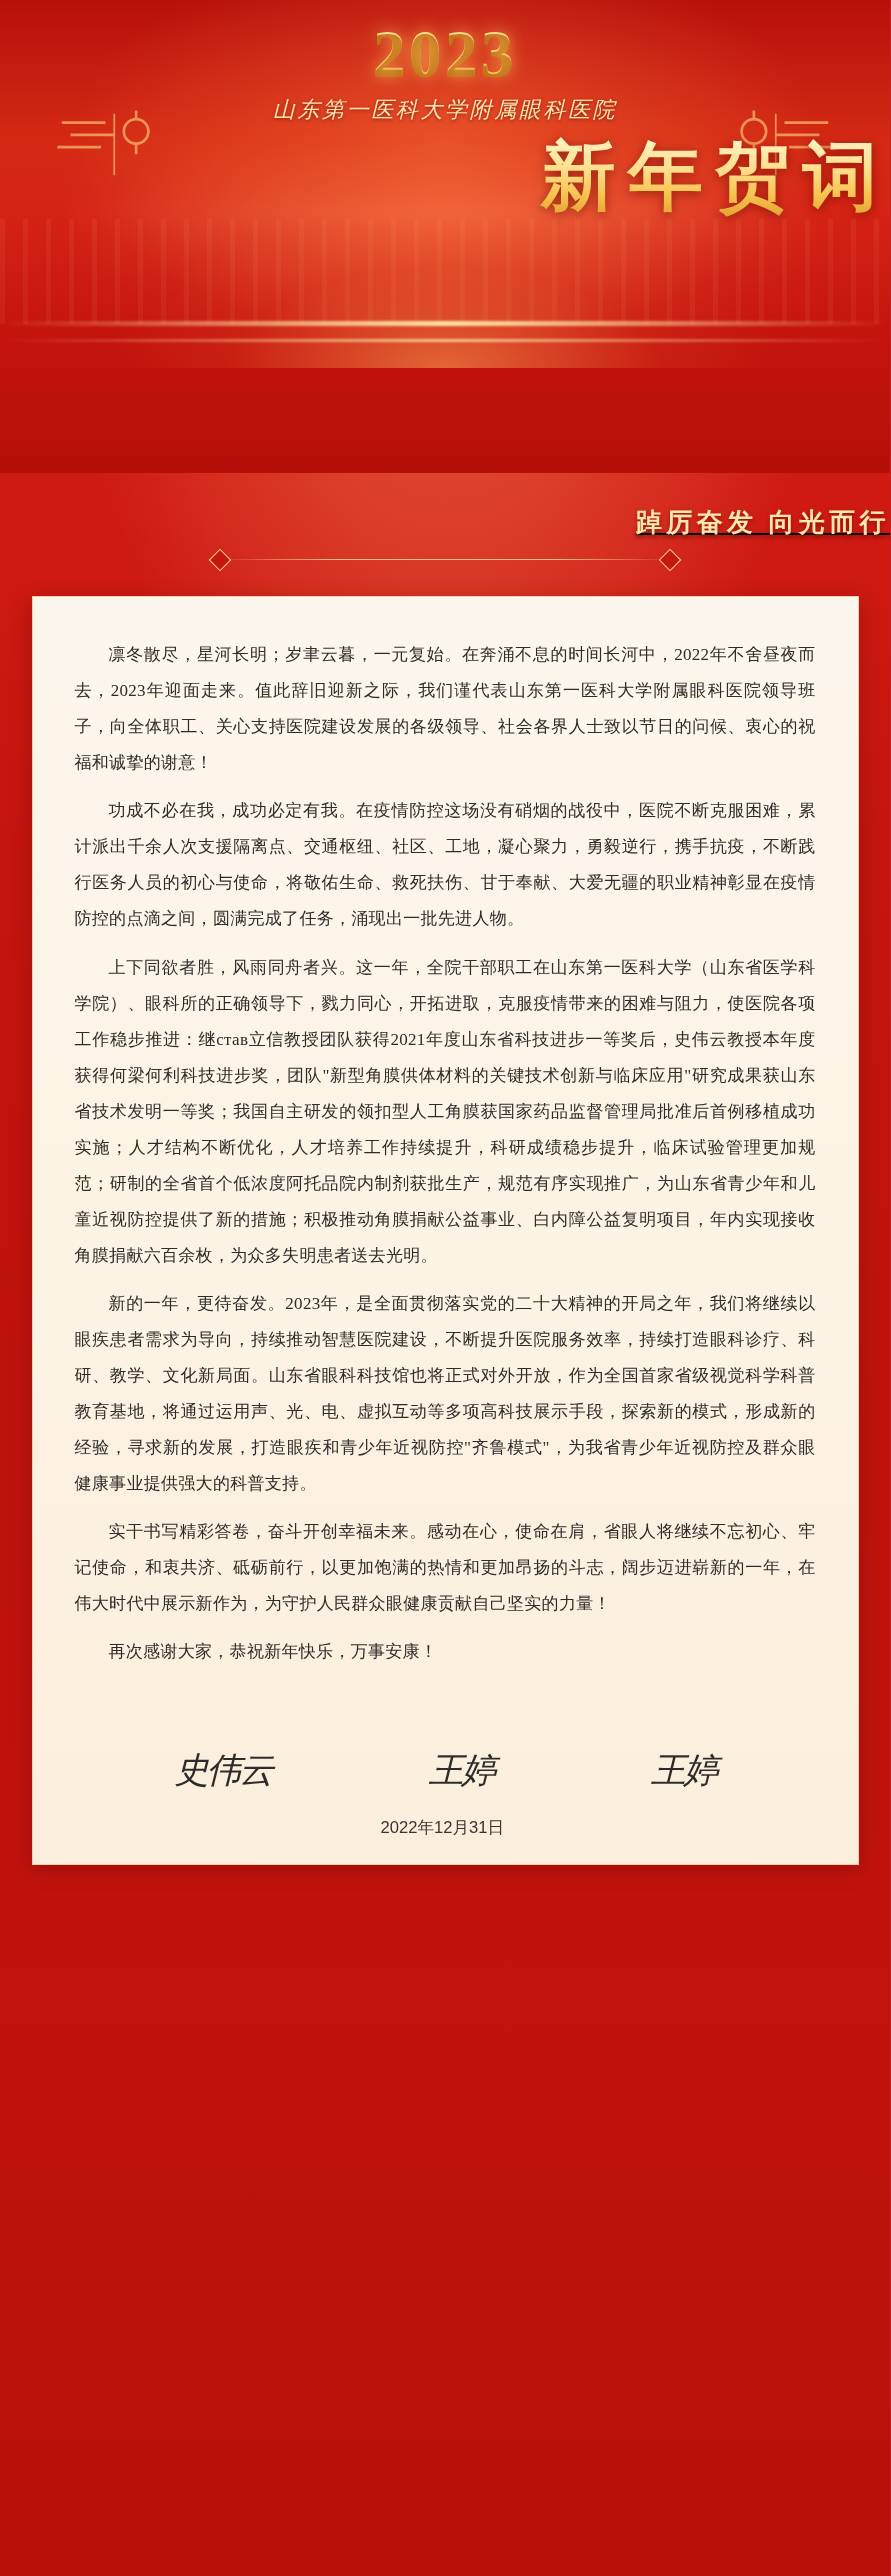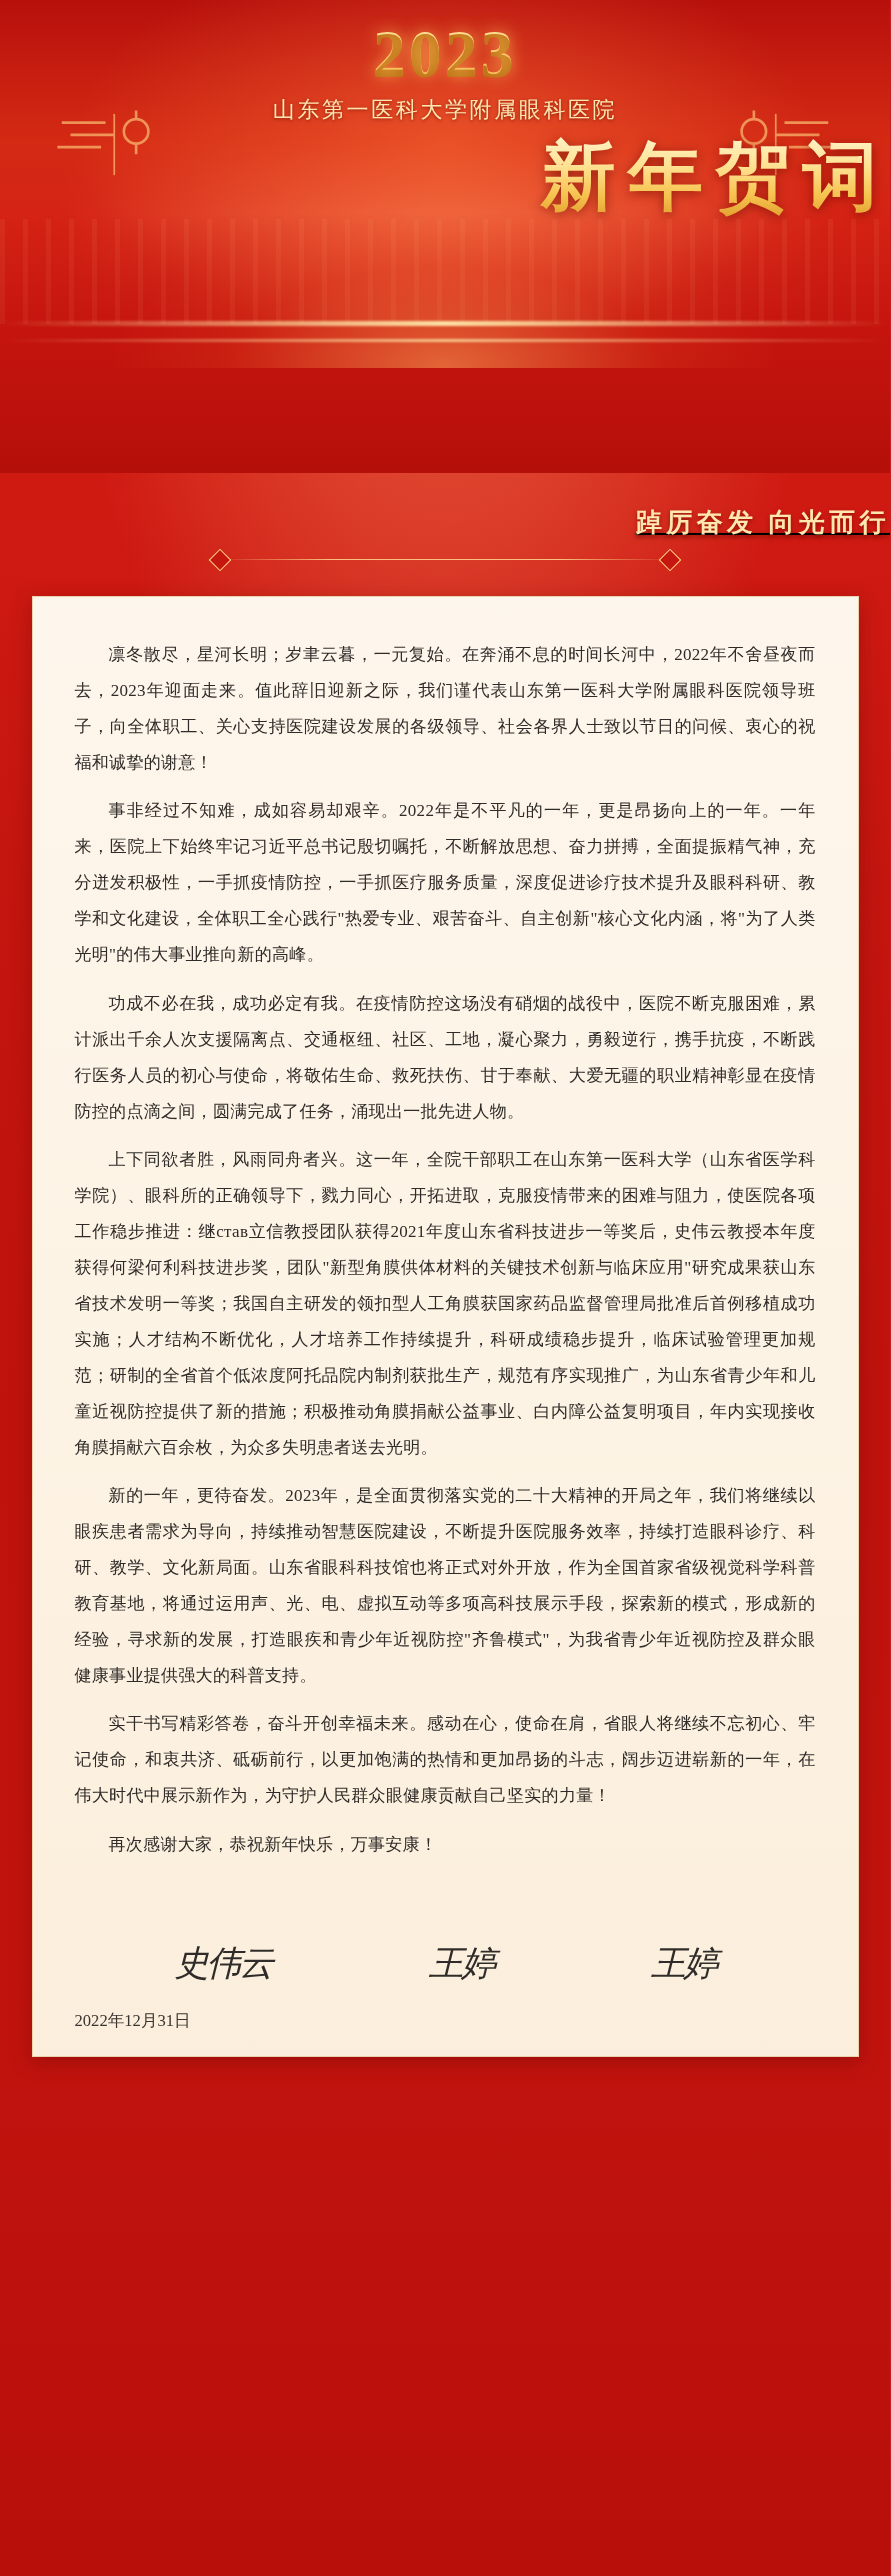--- a/index.html
+++ b/index.html
@@ -73,20 +73,21 @@
   }
   .hospital-name {
     position: absolute;
     top: 95px; left: 0; right: 0;
     text-align: center;
     font-family: "Liberation Serif", "DejaVu Serif", serif;
     font-size: 22px;
     letter-spacing: 2.6px;
     color: #ffe6b0;
     text-shadow: 0 0.9px 3.5px rgba(120,20,0,.8);
+    font-style: italic;
   }
   .main-title {
     position: absolute;
     top: 127px; left: 0; right: 0;
     text-align: right;
     font-family: "Liberation Serif", "DejaVu Serif", serif;
     font-size: 75px;
     font-weight: bold;
     letter-spacing: 12.3px;
     text-indent: 12.3px;
@@ -173,22 +174,22 @@
     font-size: 35px;
     color: #1d1b19;
     font-style: italic;
     transform: rotate(-5deg) skewX(-7px);
     letter-spacing: -2.6px;
     opacity: .92;
   }
   .sig.s2 { transform: rotate(-2deg) skewX(-8.8px); }
   .sig.s3 { transform: rotate(-7deg) skewX(-5.3px); }
   .date {
-    text-align: left;
-    font-family: Liberation Serif, serif;
+    text-align: center;
+    font-family: Liberation Sans, sans-serif;
     font-size: 16.6px;
     color: #3a3430;
     padding: 17.5px 5.3px 8.8px 0;
   }
   .bottom-fade {
     height: 30px;
   }
 </style>
 </head>
 <body>
@@ -224,21 +225,20 @@
     <div class="glowline l2"></div>
   </div>
 
   <div class="subtitle-band">
     <div class="subtitle">踔厉奋发  向光而行</div>
     <div class="subtitle-rule"></div>
   </div>
 
   <div class="card">
     <p>凛冬散尽，星河长明；岁聿云暮，一元复始。在奔涌不息的时间长河中，2022年不舍昼夜而去，2023年迎面走来。值此辞旧迎新之际，我们谨代表山东第一医科大学附属眼科医院领导班子，向全体职工、关心支持医院建设发展的各级领导、社会各界人士致以节日的问候、衷心的祝福和诚挚的谢意！</p>
-    <p>事非经过不知难，成如容易却艰辛。2022年是不平凡的一年，更是昂扬向上的一年。一年来，医院上下始终牢记习近平总书记殷切嘱托，不断解放思想、奋力拼搏，全面提振精气神，充分迸发积极性，一手抓疫情防控，一手抓医疗服务质量，深度促进诊疗技术提升及眼科科研、教学和文化建设，全体职工全心践行"热爱专业、艰苦奋斗、自主创新"核心文化内涵，将"为了人类光明"的伟大事业推向新的高峰。</p>
     <p>功成不必在我，成功必定有我。在疫情防控这场没有硝烟的战役中，医院不断克服困难，累计派出千余人次支援隔离点、交通枢纽、社区、工地，凝心聚力，勇毅逆行，携手抗疫，不断践行医务人员的初心与使命，将敬佑生命、救死扶伤、甘于奉献、大爱无疆的职业精神彰显在疫情防控的点滴之间，圆满完成了任务，涌现出一批先进人物。</p>
     <p>上下同欲者胜，风雨同舟者兴。这一年，全院干部职工在山东第一医科大学（山东省医学科学院）、眼科所的正确领导下，戮力同心，开拓进取，克服疫情带来的困难与阻力，使医院各项工作稳步推进：继став立信教授团队获得2021年度山东省科技进步一等奖后，史伟云教授本年度获得何梁何利科技进步奖，团队"新型角膜供体材料的关键技术创新与临床应用"研究成果获山东省技术发明一等奖；我国自主研发的领扣型人工角膜获国家药品监督管理局批准后首例移植成功实施；人才结构不断优化，人才培养工作持续提升，科研成绩稳步提升，临床试验管理更加规范；研制的全省首个低浓度阿托品院内制剂获批生产，规范有序实现推广，为山东省青少年和儿童近视防控提供了新的措施；积极推动角膜捐献公益事业、白内障公益复明项目，年内实现接收角膜捐献六百余枚，为众多失明患者送去光明。</p>
     <p>新的一年，更待奋发。2023年，是全面贯彻落实党的二十大精神的开局之年，我们将继续以眼疾患者需求为导向，持续推动智慧医院建设，不断提升医院服务效率，持续打造眼科诊疗、科研、教学、文化新局面。山东省眼科科技馆也将正式对外开放，作为全国首家省级视觉科学科普教育基地，将通过运用声、光、电、虚拟互动等多项高科技展示手段，探索新的模式，形成新的经验，寻求新的发展，打造眼疾和青少年近视防控"齐鲁模式"，为我省青少年近视防控及群众眼健康事业提供强大的科普支持。</p>
     <p>实干书写精彩答卷，奋斗开创幸福未来。感动在心，使命在肩，省眼人将继续不忘初心、牢记使命，和衷共济、砥砺前行，以更加饱满的热情和更加昂扬的斗志，阔步迈进崭新的一年，在伟大时代中展示新作为，为守护人民群众眼健康贡献自己坚实的力量！</p>
     <p>再次感谢大家，恭祝新年快乐，万事安康！</p>
 
     <div class="signatures">
       <div class="sig s1">史伟云</div>
       <div class="sig s2">王婷</div>
       <div class="sig s3">王婷</div>

